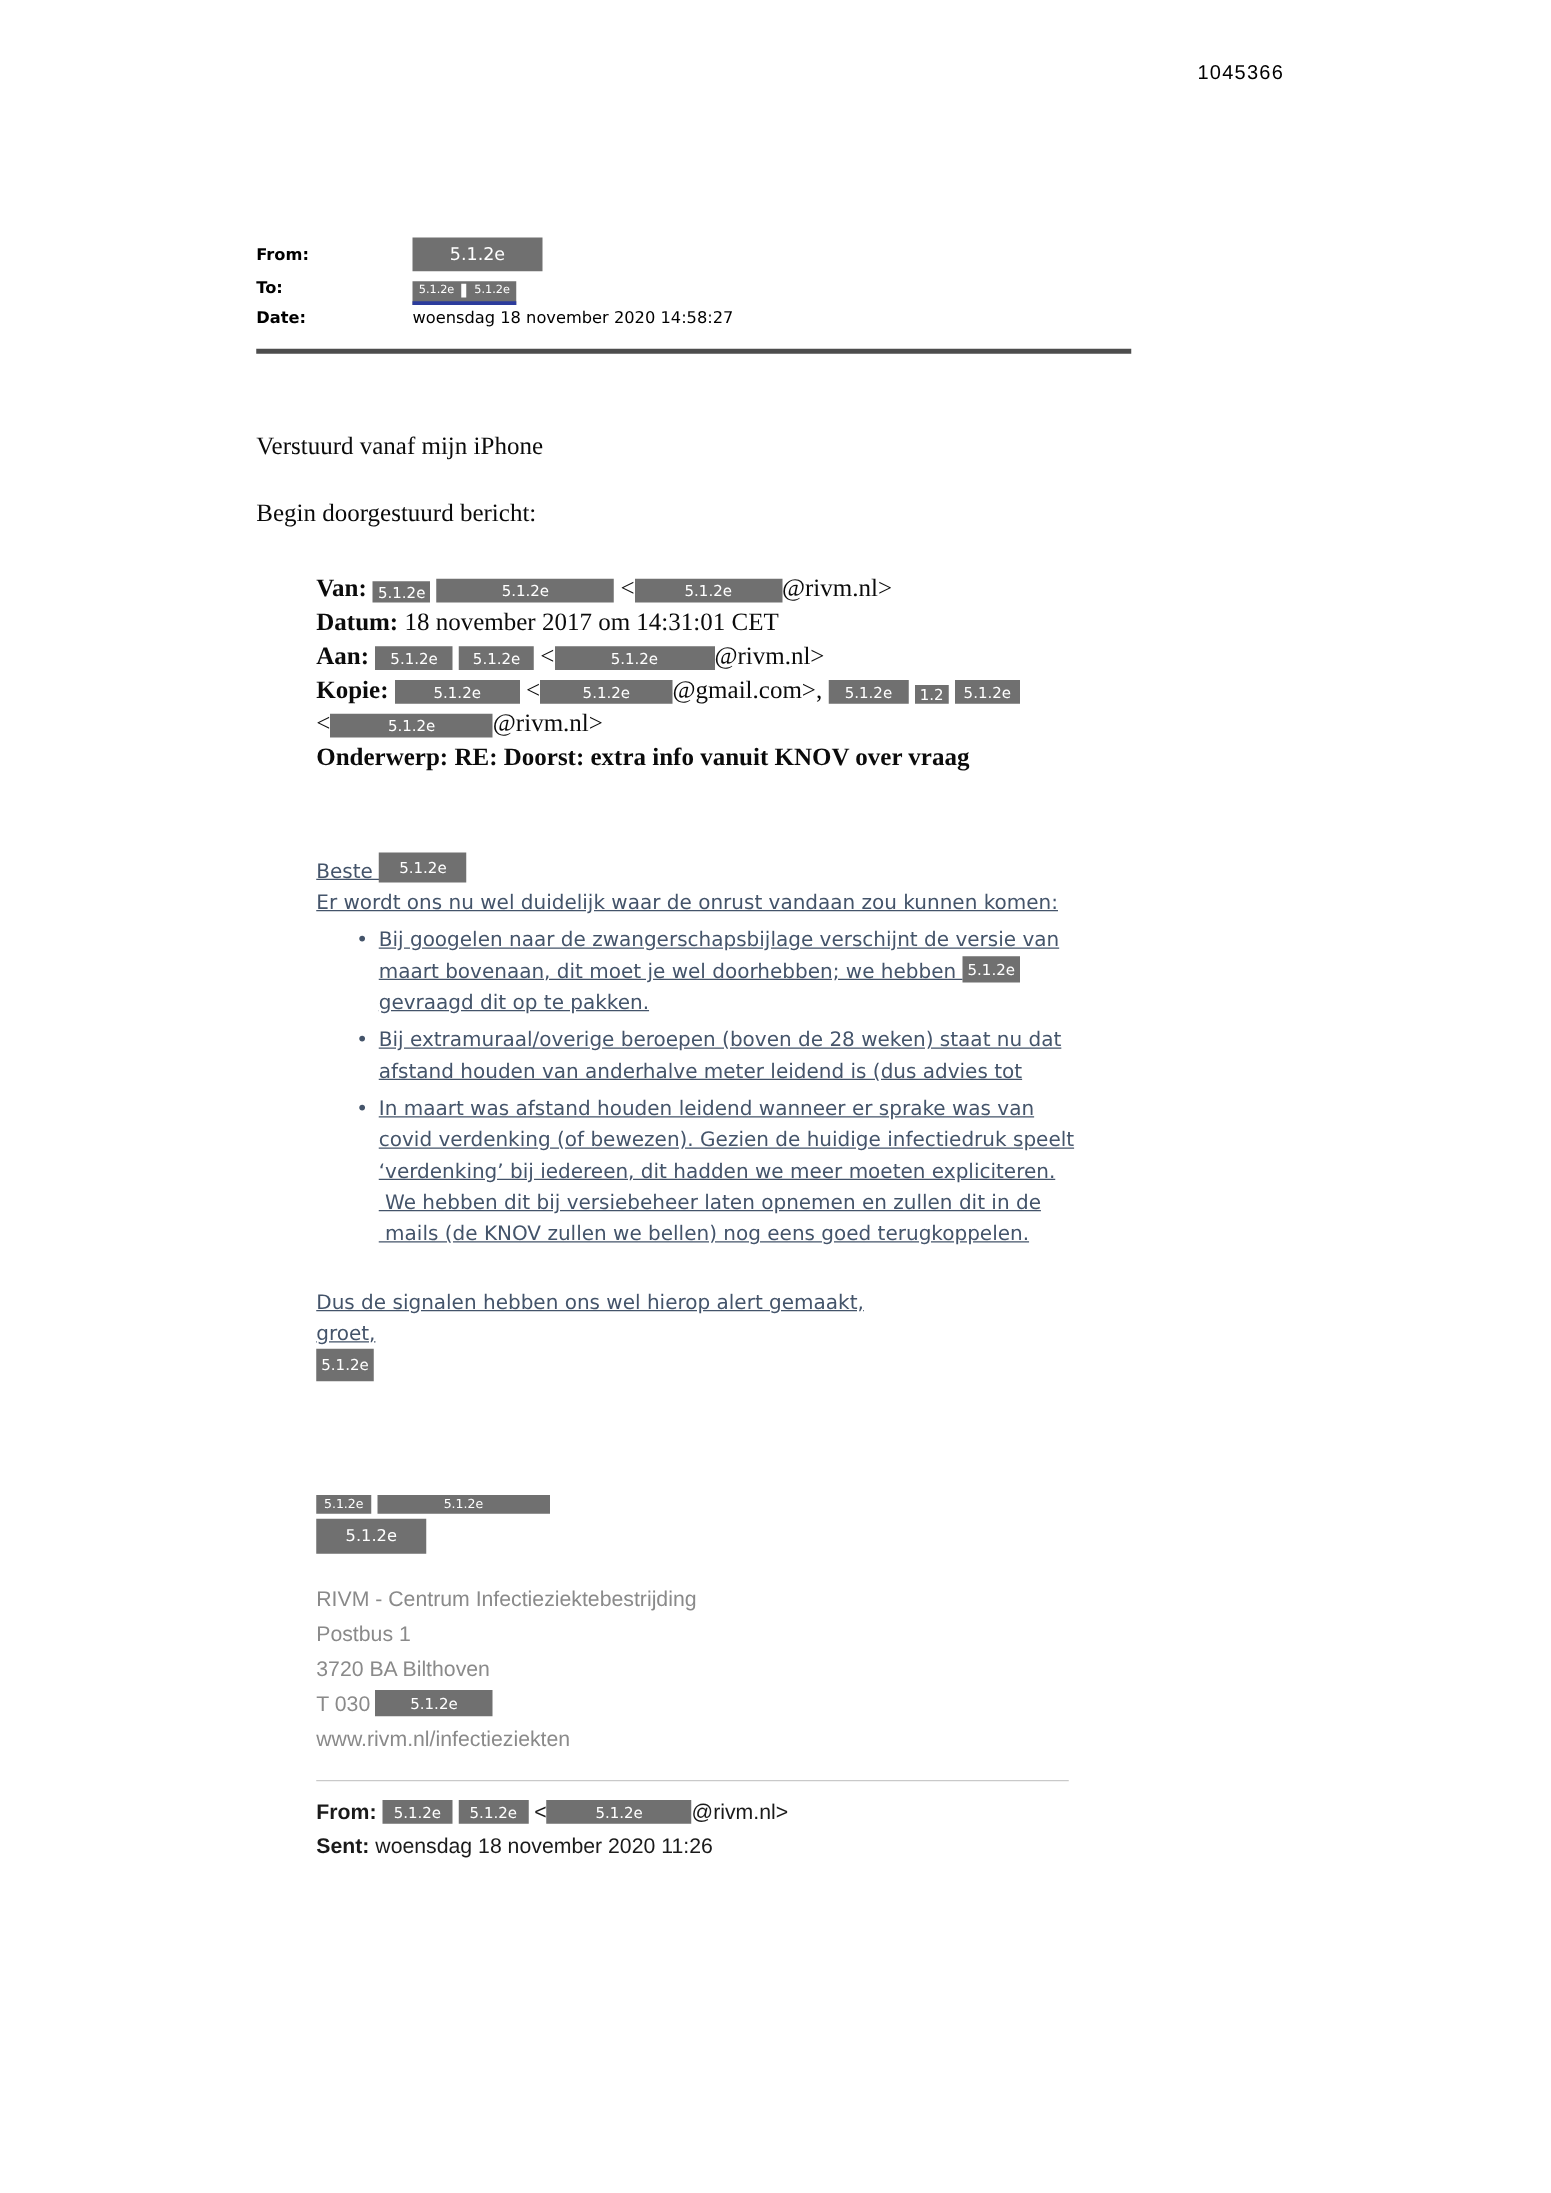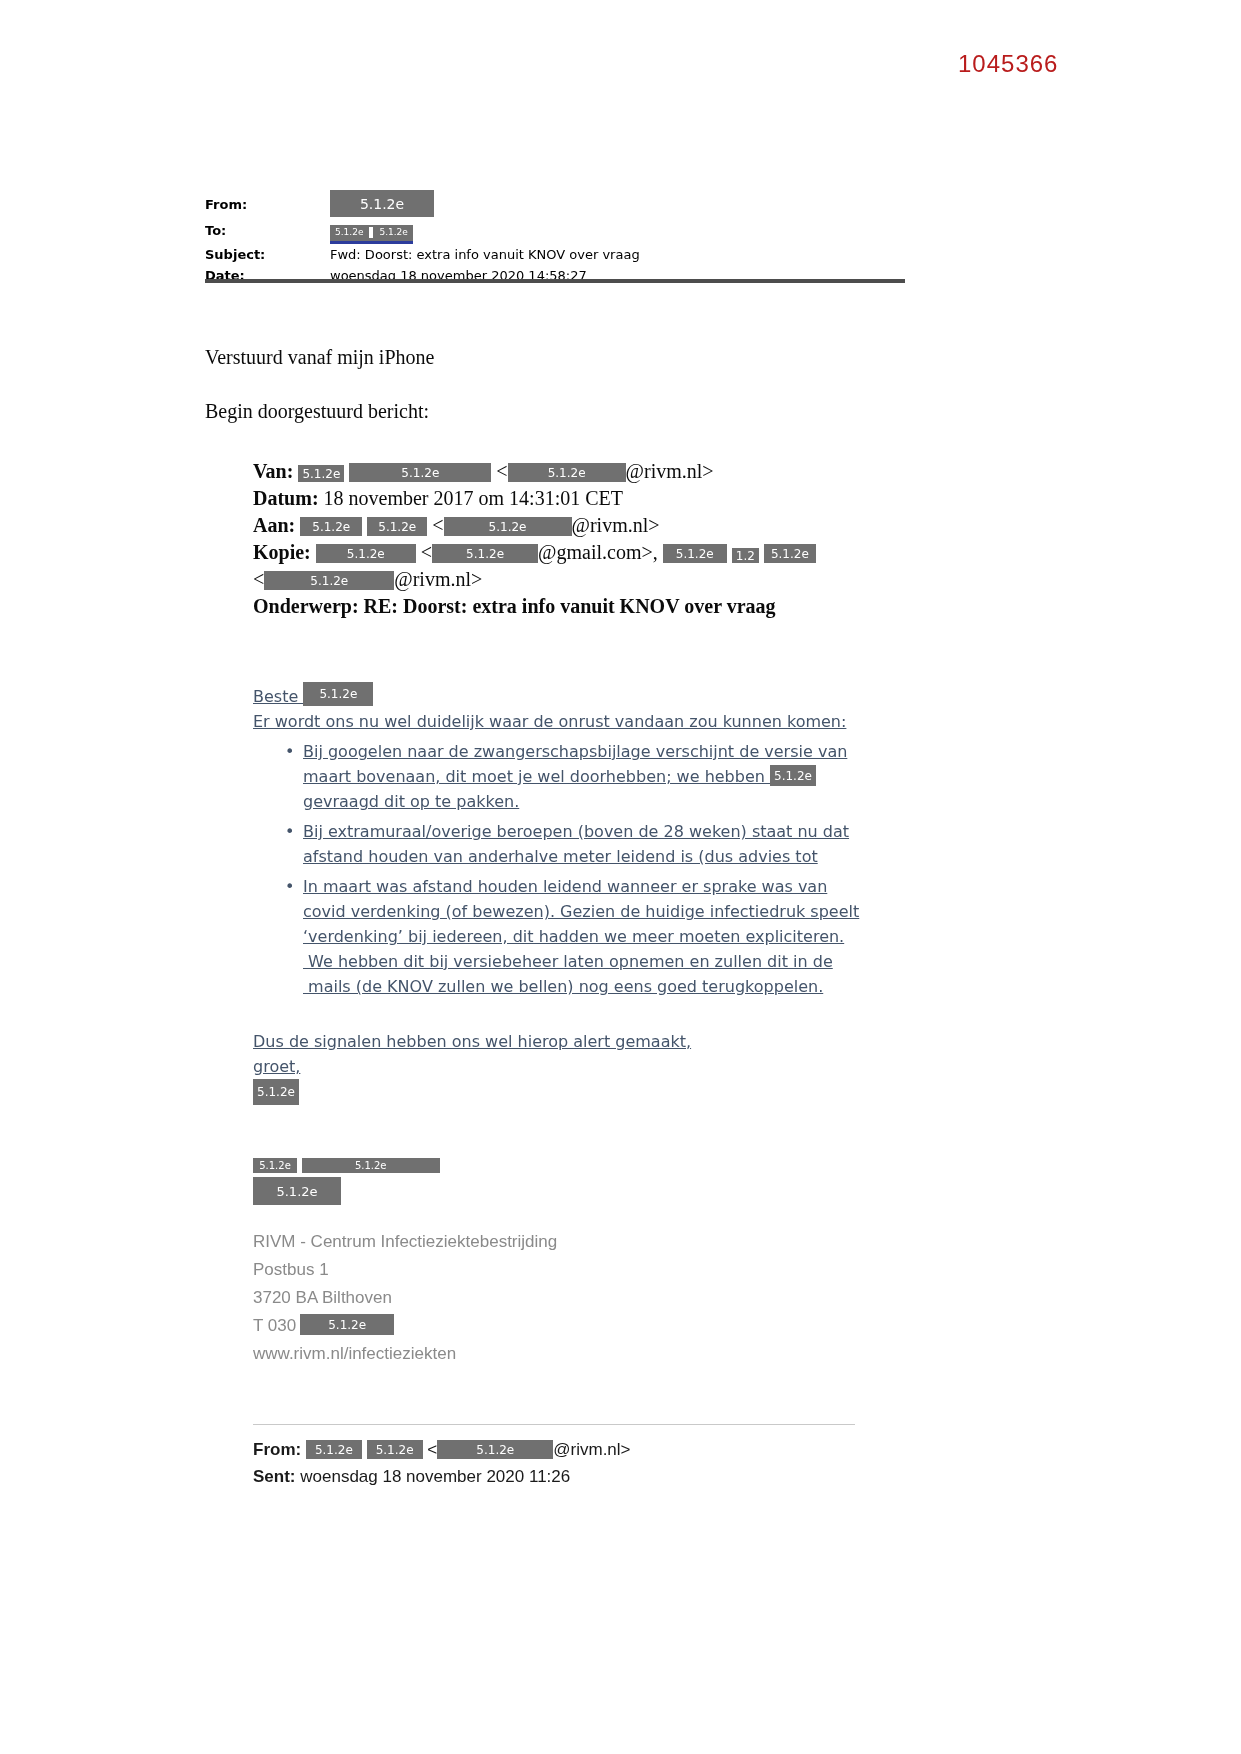--- a/index.html
+++ b/index.html
@@ -1,21 +1,21 @@
 <!DOCTYPE html>
 <html><head>
 <meta charset="utf-8">
 <style>
   html,body{margin:0;padding:0;background:#ffffff;}
   .page{position:relative;width:1241px;height:1754px;background:#ffffff;margin:0 auto;overflow:hidden;
         font-family:"DejaVu Sans",sans-serif;color:#111;}
 
   
   .docnum{position:absolute;left:958px;top:50px;font-family:"Liberation Sans",sans-serif;
-          font-size:24px;color:#b91c1c;letter-spacing:1px;}
+          font-size:16px;color:#000000;letter-spacing:1px;}
 
   
   .mailheader{position:absolute;left:205px;top:194px;width:700px;font-size:13px;line-height:21px;}
   .mh-row{display:flex;}
   .mh-label{width:125px;font-weight:bold;color:#000;}
   .mh-val{color:#000;}
   .redact{display:inline-flex;align-items:center;justify-content:center;background:#707070;color:#ffffff;
           font-family:"DejaVu Sans",sans-serif;font-size:12px;line-height:1;height:20px;
           padding:0 4px;box-sizing:border-box;vertical-align:text-bottom;}
   .redact.sm{font-size:9px;}
@@ -38,21 +38,21 @@
   .mailbody{position:absolute;left:253px;top:682px;width:640px;color:#44546a;
             font-family:"DejaVu Sans",sans-serif;font-size:16px;}
   .mailbody .tline{line-height:25px;white-space:pre;text-decoration:underline;}
   .mailbody .redact{height:21px;font-size:12px;}
   .para{margin:0;}
   .para.bullet{display:flex;margin:5px 0;}
   .para.bullet .marker{width:50px;padding-left:32px;box-sizing:border-box;line-height:25px;}
   .spacer{height:25px;}
 
   
-  .signature{position:absolute;left:253px;top:1154px;font-family:"Liberation Sans",sans-serif;
+  .signature{position:absolute;left:253px;top:1192px;font-family:"Liberation Sans",sans-serif;
              font-size:17px;color:#8a8a8a;}
   .signature .tline{white-space:pre;}
   .sig-redlines .tline{line-height:19px;}
   .sig-redlines .redact{height:15px;font-size:10px;}
   .sig-block2{margin-top:4px;}
   .sig-block2 .redact{width:88px;height:28px;font-size:13px;}
   .sig-text{margin-top:22px;line-height:28px;}
   .sig-phone .redact{height:21px;width:94px;font-size:12px;margin-left:4px;}
   .rule-thin{position:absolute;left:253px;top:1424px;width:602px;height:1px;background:#c9c9c9;}
 
@@ -74,24 +74,20 @@
       <span class="mh-label">From:</span>
       <span class="mh-val"><span class="redact big">5.1.2e</span></span>
     </div>
     <div class="mh-row">
       <span class="mh-label">To:</span>
       <span class="mh-val"><span class="to-box">
             <span class="tiny">5.1.2e</span>
             <span class="gap"></span>
             <span class="tiny">5.1.2e</span>
           </span></span>
-    </div>
-    <div class="mh-row">
-      <span class="mh-label">Subject:</span>
-      <span class="mh-val">Fwd: Doorst: extra info vanuit KNOV over vraag</span>
     </div>
     <div class="mh-row">
       <span class="mh-label">Date:</span>
       <span class="mh-val">woensdag 18 november 2020 14:58:27</span>
     </div>
   </div>
   <div class="rule-thick"></div>
 
   <div class="serifline" style="top:346px;">Verstuurd vanaf mijn iPhone</div>
   <div class="serifline" style="top:400px;">Begin doorgestuurd bericht:</div>

